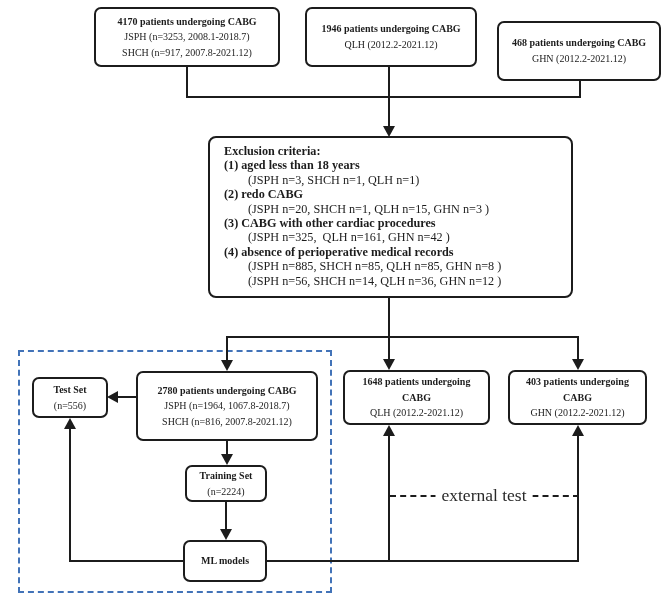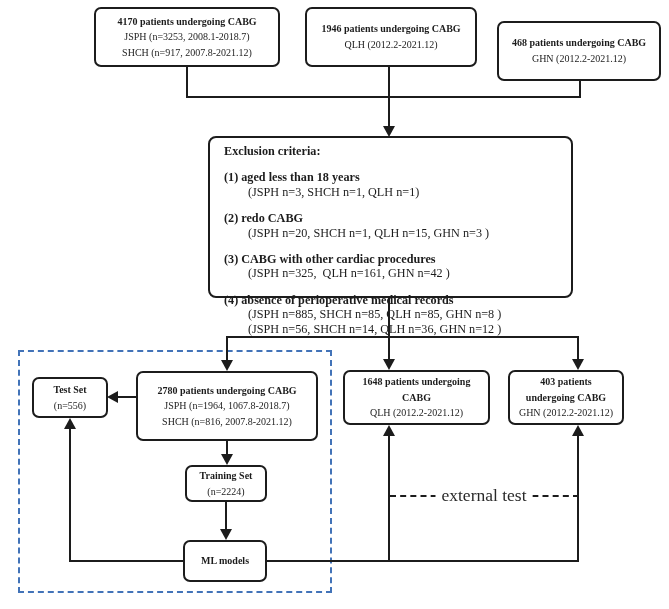--- a/index.html
+++ b/index.html
@@ -12,21 +12,21 @@
     background:#ffffff;display:flex;flex-direction:column;align-items:center;justify-content:center;
     text-align:center;font-size:10px;line-height:15.6px;z-index:3;
   }
   .box .t{font-weight:bold;}
   .excl{
     position:absolute;box-sizing:border-box;border:2px solid #1c1c1c;border-radius:8px;
     background:#ffffff;left:208px;top:136px;width:365px;height:162px;
     padding:6px 10px 0 14px;font-size:12.2px;line-height:14.4px;z-index:3;text-align:left;
   }
   .excl .eh{font-weight:bold;}
-  .excl .el{font-weight:bold;margin-top:12px;}
+  .excl .el{font-weight:bold;}
   .excl .ed{padding-left:24px;white-space:pre;}
   .ln{position:absolute;background:#1c1c1c;z-index:1;}
   .arr{position:absolute;width:0;height:0;z-index:2;}
   .arr.down{border-left:6px solid transparent;border-right:6px solid transparent;border-top:11px solid #1c1c1c;}
   .arr.up{border-left:6px solid transparent;border-right:6px solid transparent;border-bottom:11px solid #1c1c1c;}
   .arr.left{border-top:6px solid transparent;border-bottom:6px solid transparent;border-right:11px solid #1c1c1c;}
   .dashed-region{
     position:absolute;box-sizing:border-box;left:18px;top:350px;width:314px;height:243px;
     border:2px dashed #4273b8;background:transparent;z-index:0;
   }
@@ -91,21 +91,21 @@
   </div>
   <div class="box" style="left:136px;top:371px;width:182px;height:70px">
     <div class="t">2780 patients undergoing CABG</div>
     <div>JSPH (n=1964, 1067.8-2018.7)</div>
     <div>SHCH (n=816, 2007.8-2021.12)</div>
   </div>
   <div class="box" style="left:343px;top:370px;width:147px;height:55px;padding:0 8px">
     <div class="t">1648 patients undergoing CABG</div>
     <div>QLH (2012.2-2021.12)</div>
   </div>
-  <div class="box" style="left:508px;top:370px;width:116px;height:55px;padding:0 8px">
+  <div class="box" style="left:508px;top:370px;width:139px;height:55px;padding:0 8px">
     <div class="t">403 patients undergoing CABG</div>
     <div>GHN (2012.2-2021.12)</div>
   </div>
 
   <div class="ln" style="left:117px;top:396px;width:19px;height:2px"></div>
   <div class="arr left" style="left:107px;top:391px"></div>
 
   <div class="ln" style="left:226px;top:427px;width:2px;height:28px"></div>
   <div class="arr down" style="left:221px;top:454px"></div>
 

